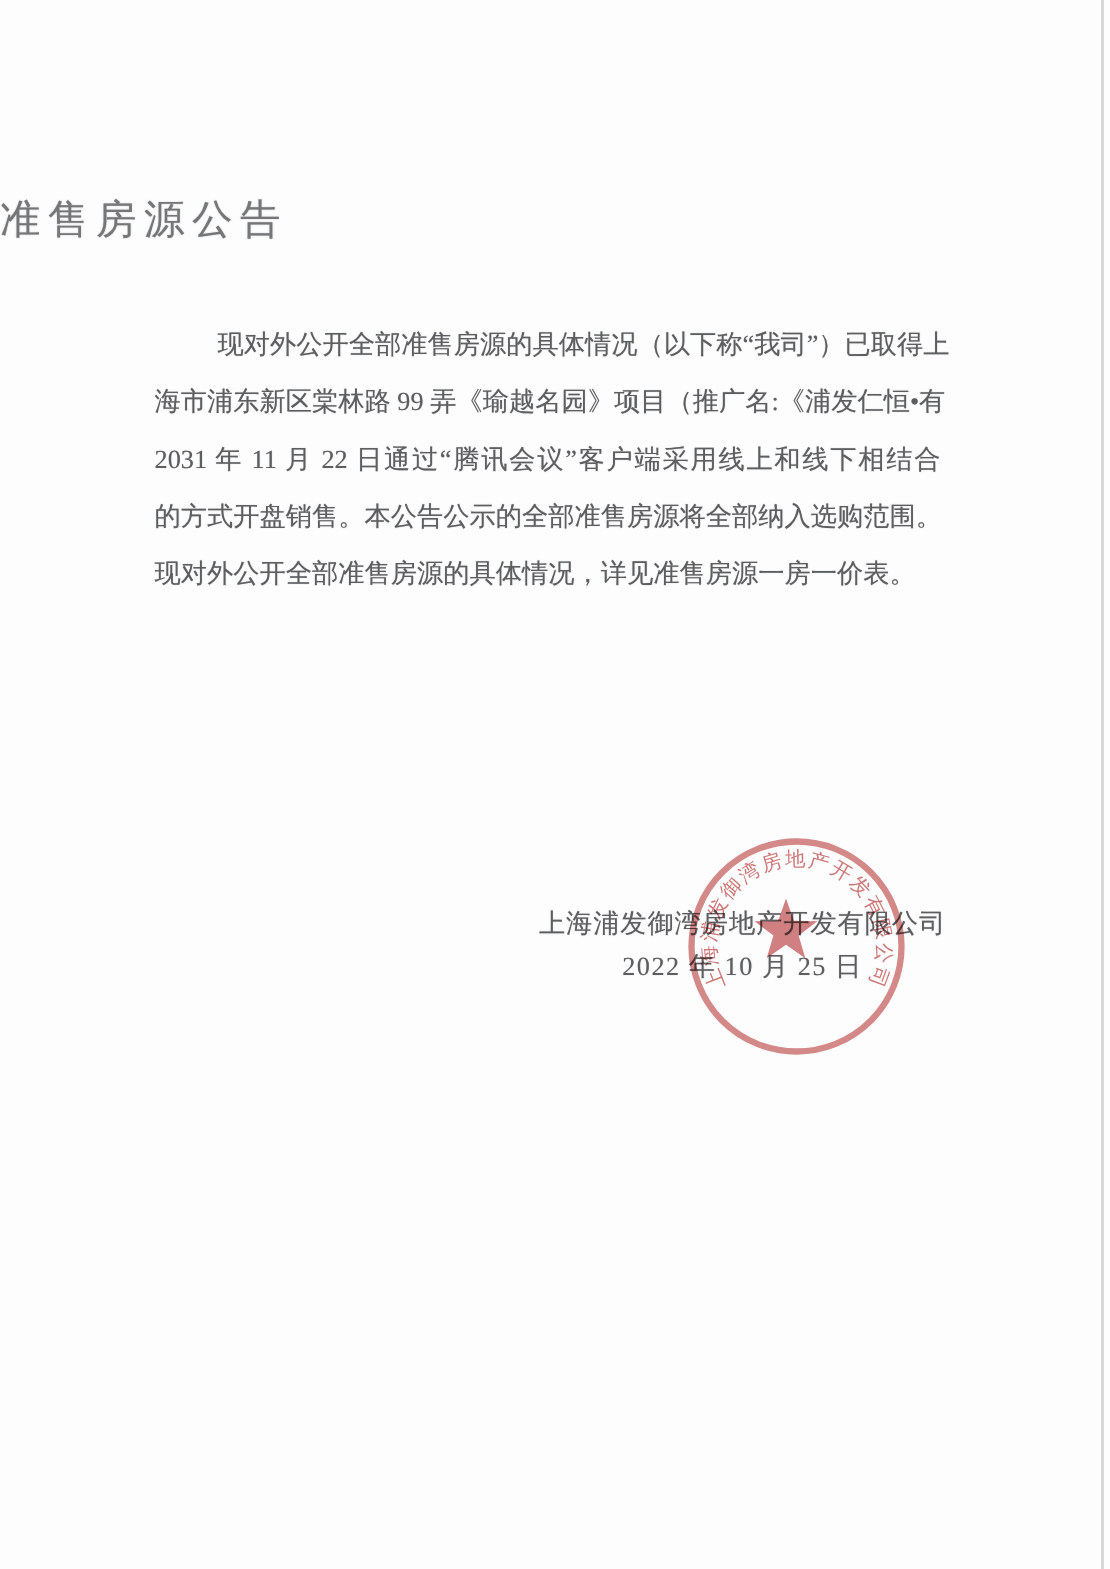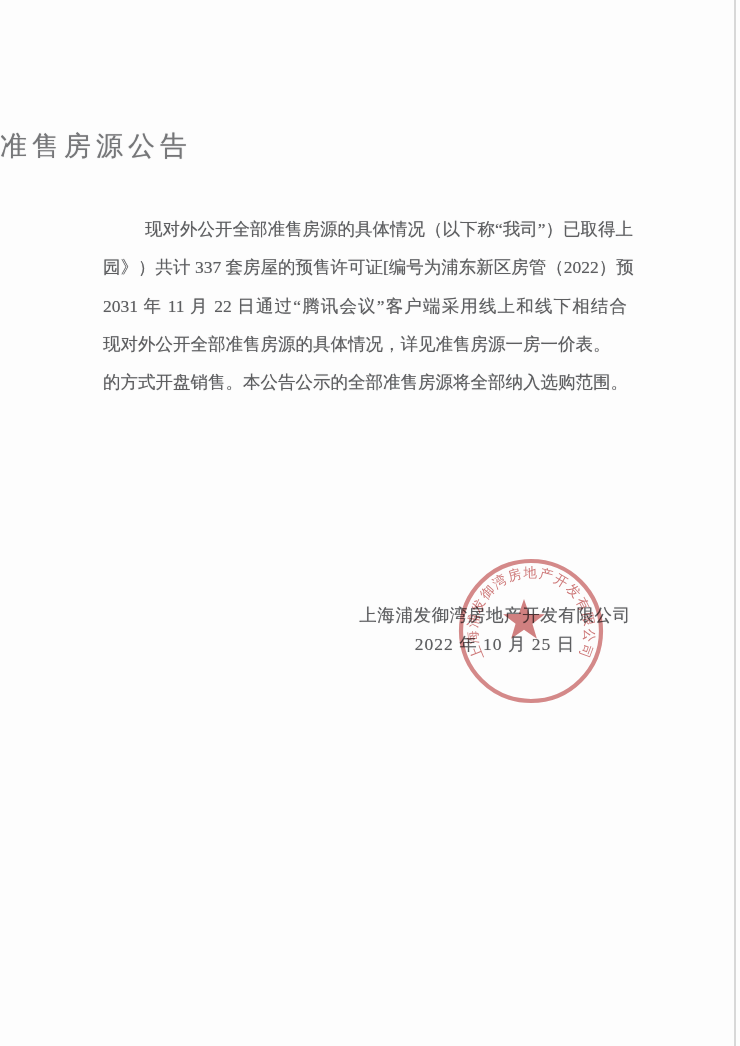--- a/index.html
+++ b/index.html
@@ -56,24 +56,24 @@
 </style>
 </head>
 <body>
 
 <div class="page">
 
   <h1 class="title">准售房源公告</h1>
 
   <div class="body-text">
     <div class="line first">现对外公开全部准售房源的具体情况（以下称“我司”）已取得上</div>
-    <div class="line">园》）共计 337 套房屋的预售许可证[编号为浦东新区房管（2022）预</div>
+    <div class="line">海市浦东新区棠林路 99 弄《瑜越名园》项目（推广名:《浦发仁恒•有</div>
     <div class="line">2031 年 11 月 22 日通过“腾讯会议”客户端采用线上和线下相结合</div>
+    <div class="line">的方式开盘销售。本公告公示的全部准售房源将全部纳入选购范围。</div>
     <div class="line last">现对外公开全部准售房源的具体情况，详见准售房源一房一价表。</div>
-    <div class="line">的方式开盘销售。本公告公示的全部准售房源将全部纳入选购范围。</div>
   </div>
 
   <div class="signature">
     <div class="company">上海浦发御湾房地产开发有限公司</div>
     <div class="date">2022 年 10 月 25 日</div>
   </div>
 
   <svg class="seal" viewBox="0 0 152 152" aria-hidden="true">
     <defs>
       <path id="sealArc" d="M 29.2 103 A 54 54 0 1 1 122.8 103" fill="none"></path>

